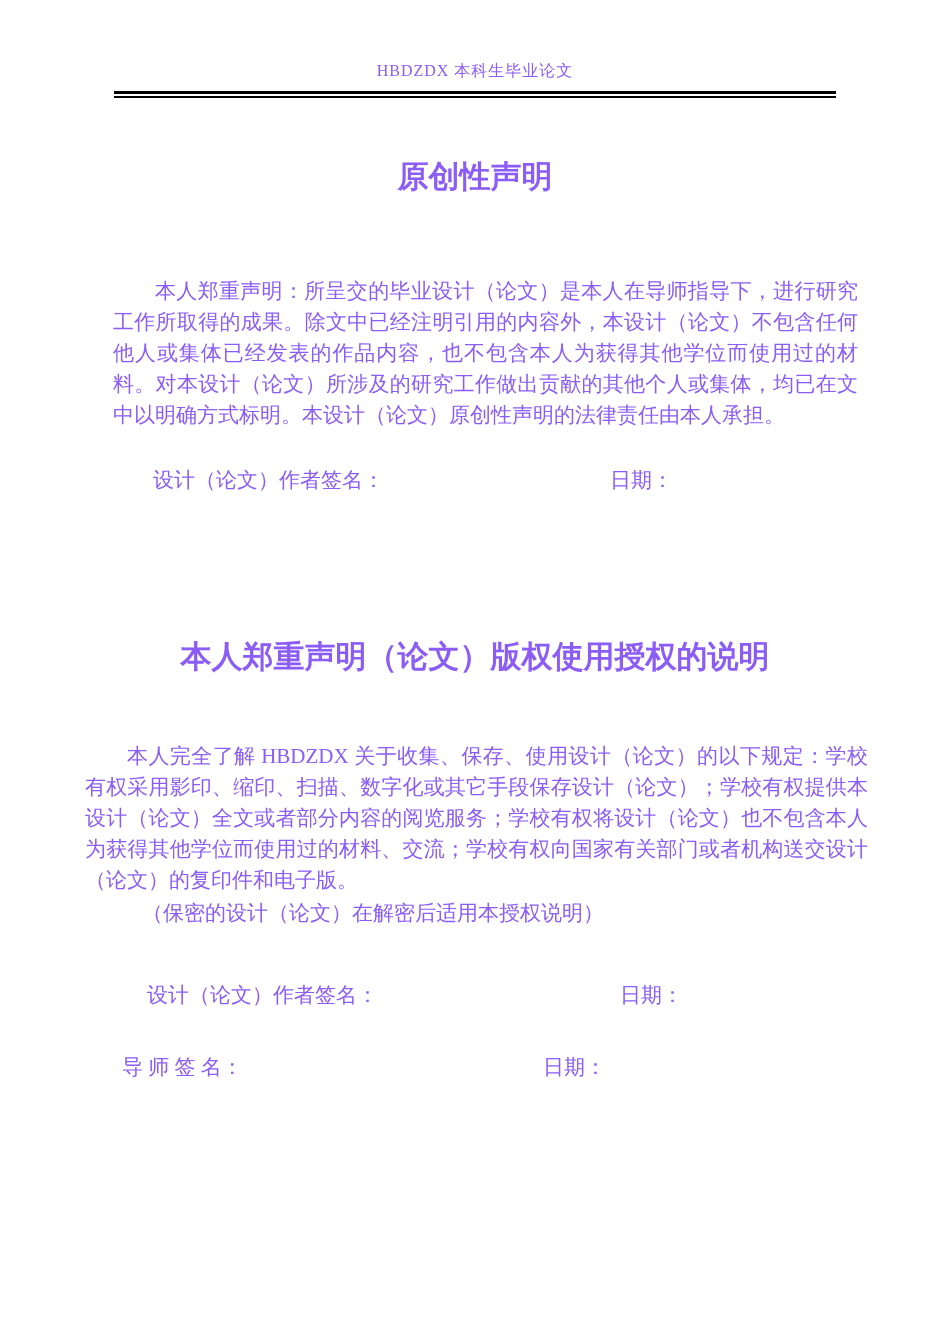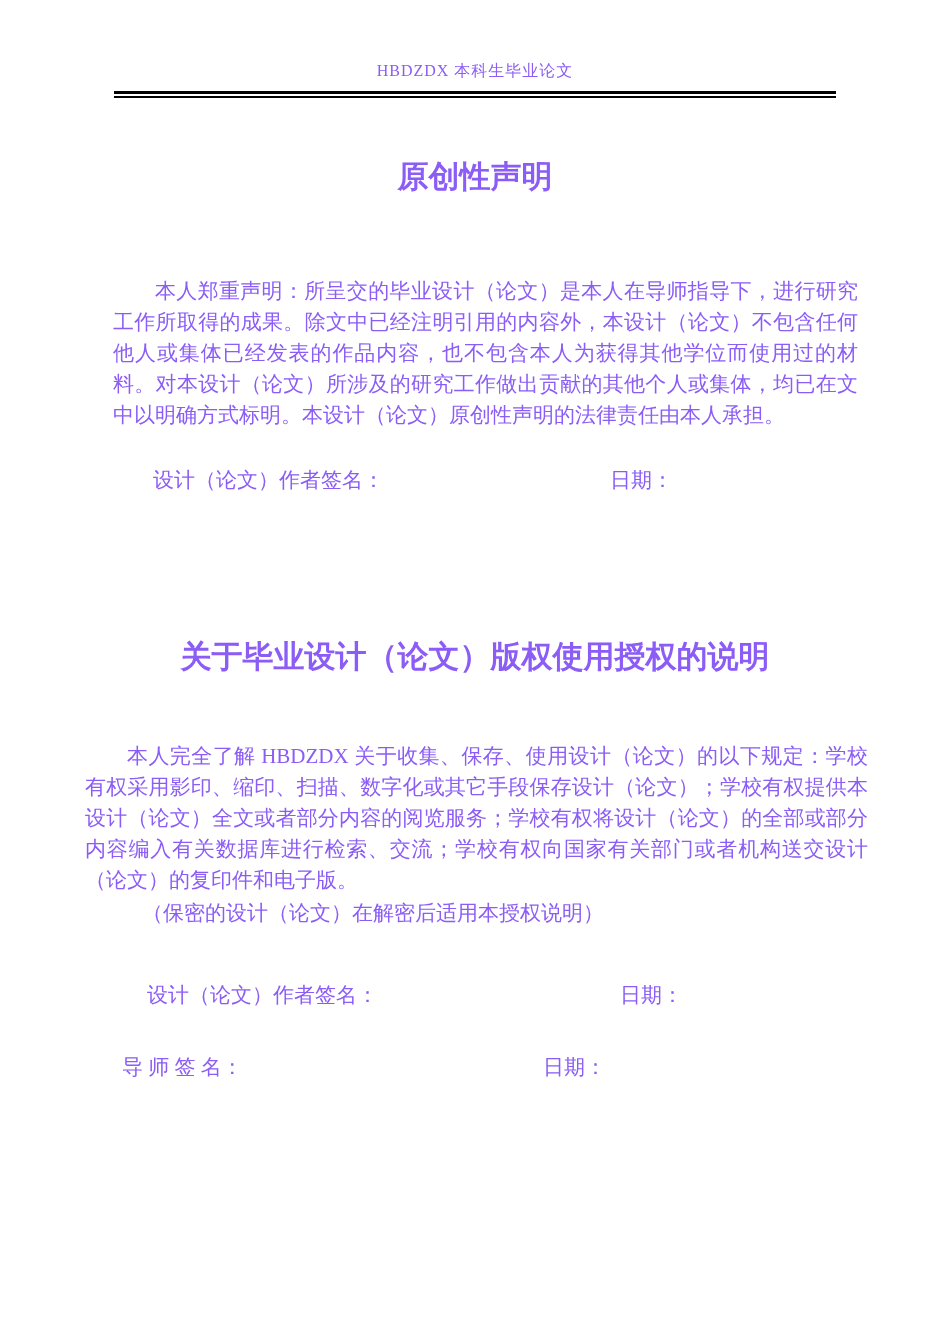--- a/index.html
+++ b/index.html
@@ -119,23 +119,23 @@
 
   <div class="doc-title title-1">原创性声明</div>
 
   <div class="body-para para-1">本人郑重声明：所呈交的毕业设计（论文）是本人在导师指导下，进行研究工作所取得的成果。除文中已经注明引用的内容外，本设计（论文）不包含任何他人或集体已经发表的作品内容，也不包含本人为获得其他学位而使用过的材料。对本设计（论文）所涉及的研究工作做出贡献的其他个人或集体，均已在文中以明确方式标明。本设计（论文）原创性声明的法律责任由本人承担。</div>
 
   <div class="sig-row sig-row-1">
     <span class="sig-label">设计（论文）作者签名：</span>
     <span class="date-label">日期：</span>
   </div>
 
-  <div class="doc-title title-2">关于毕业设计（论文）版权使用授权的说明</div>
+  <div class="doc-title title-2">本人郑重声明（论文）版权使用授权的说明</div>
 
-  <div class="body-para para-2">本人完全了解 HBDZDX 关于收集、保存、使用设计（论文）的以下规定：学校有权采用影印、缩印、扫描、数字化或其它手段保存设计（论文）；学校有权提供本设计（论文）全文或者部分内容的阅览服务；学校有权将设计（论文）的全部或部分内容编入有关数据库进行检索、交流；学校有权向国家有关部门或者机构送交设计（论文）的复印件和电子版。</div>
+  <div class="body-para para-2">本人完全了解 HBDZDX 关于收集、保存、使用设计（论文）的以下规定：学校有权采用影印、缩印、扫描、数字化或其它手段保存设计（论文）；学校有权提供本设计（论文）全文或者部分内容的阅览服务；学校有权将设计（论文）也不包含本人为获得其他学位而使用过的材料、交流；学校有权向国家有关部门或者机构送交设计（论文）的复印件和电子版。</div>
 
   <div class="secrecy-note">（保密的设计（论文）在解密后适用本授权说明）</div>
 
   <div class="sig-row sig-row-2">
     <span class="sig-label">设计（论文）作者签名：</span>
     <span class="date-label">日期：</span>
   </div>
 
   <div class="sig-row sig-row-3">
     <span class="sig-label">导 师 签 名：</span>

